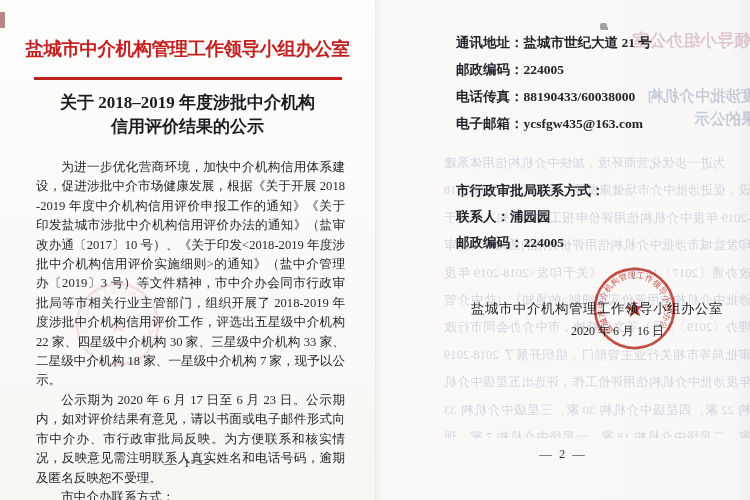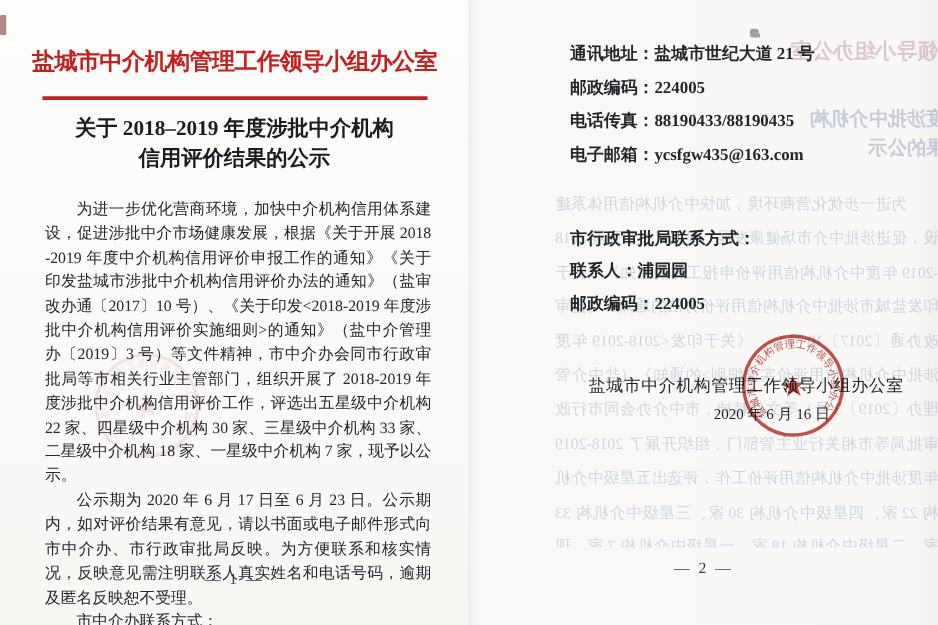--- a/index.html
+++ b/index.html
@@ -103,21 +103,21 @@
   </div>
   <div class="bleed" id="bleed-body">
     <p>为进一步优化营商环境，加快中介机构信用体系建设，促进涉批中介市场健康发展，根据《关于开展 2018-2019 年度中介机构信用评价申报工作的通知》《关于印发盐城市涉批中介机构信用评价办法的通知》（盐审改办通〔2017〕10 号）、《关于印发&lt;2018-2019 年度涉批中介机构信用评价实施细则&gt;的通知》（盐中介管理办〔2019〕3 号）等文件精神，市中介办会同市行政审批局等市相关行业主管部门，组织开展了 2018-2019 年度涉批中介机构信用评价工作，评选出五星级中介机构 22 家、四星级中介机构 30 家、三星级中介机构 33 家、二星级中介机构 18 家、一星级中介机构 7 家，现予以公示。</p>
 
   </div>
   <div class="speck"></div>
 
   <div class="c-block" id="contact-office">
     <div>通讯地址：盐城市世纪大道 21 号</div>
     <div>邮政编码：224005</div>
-    <div>电话传真：88190433/88190435</div>
+    <div>电话传真：88190433/60038000</div>
     <div>电子邮箱：ycsfgw435@163.com</div>
   </div>
 
   <div class="c-block" id="contact-bureau">
     <div>市行政审批局联系方式：</div>
     <div>联系人：浦园园</div>
     <div>邮政编码：224005</div>
   </div>
 
   <div class="sig">盐城市中介机构管理工作领导小组办公室</div>

